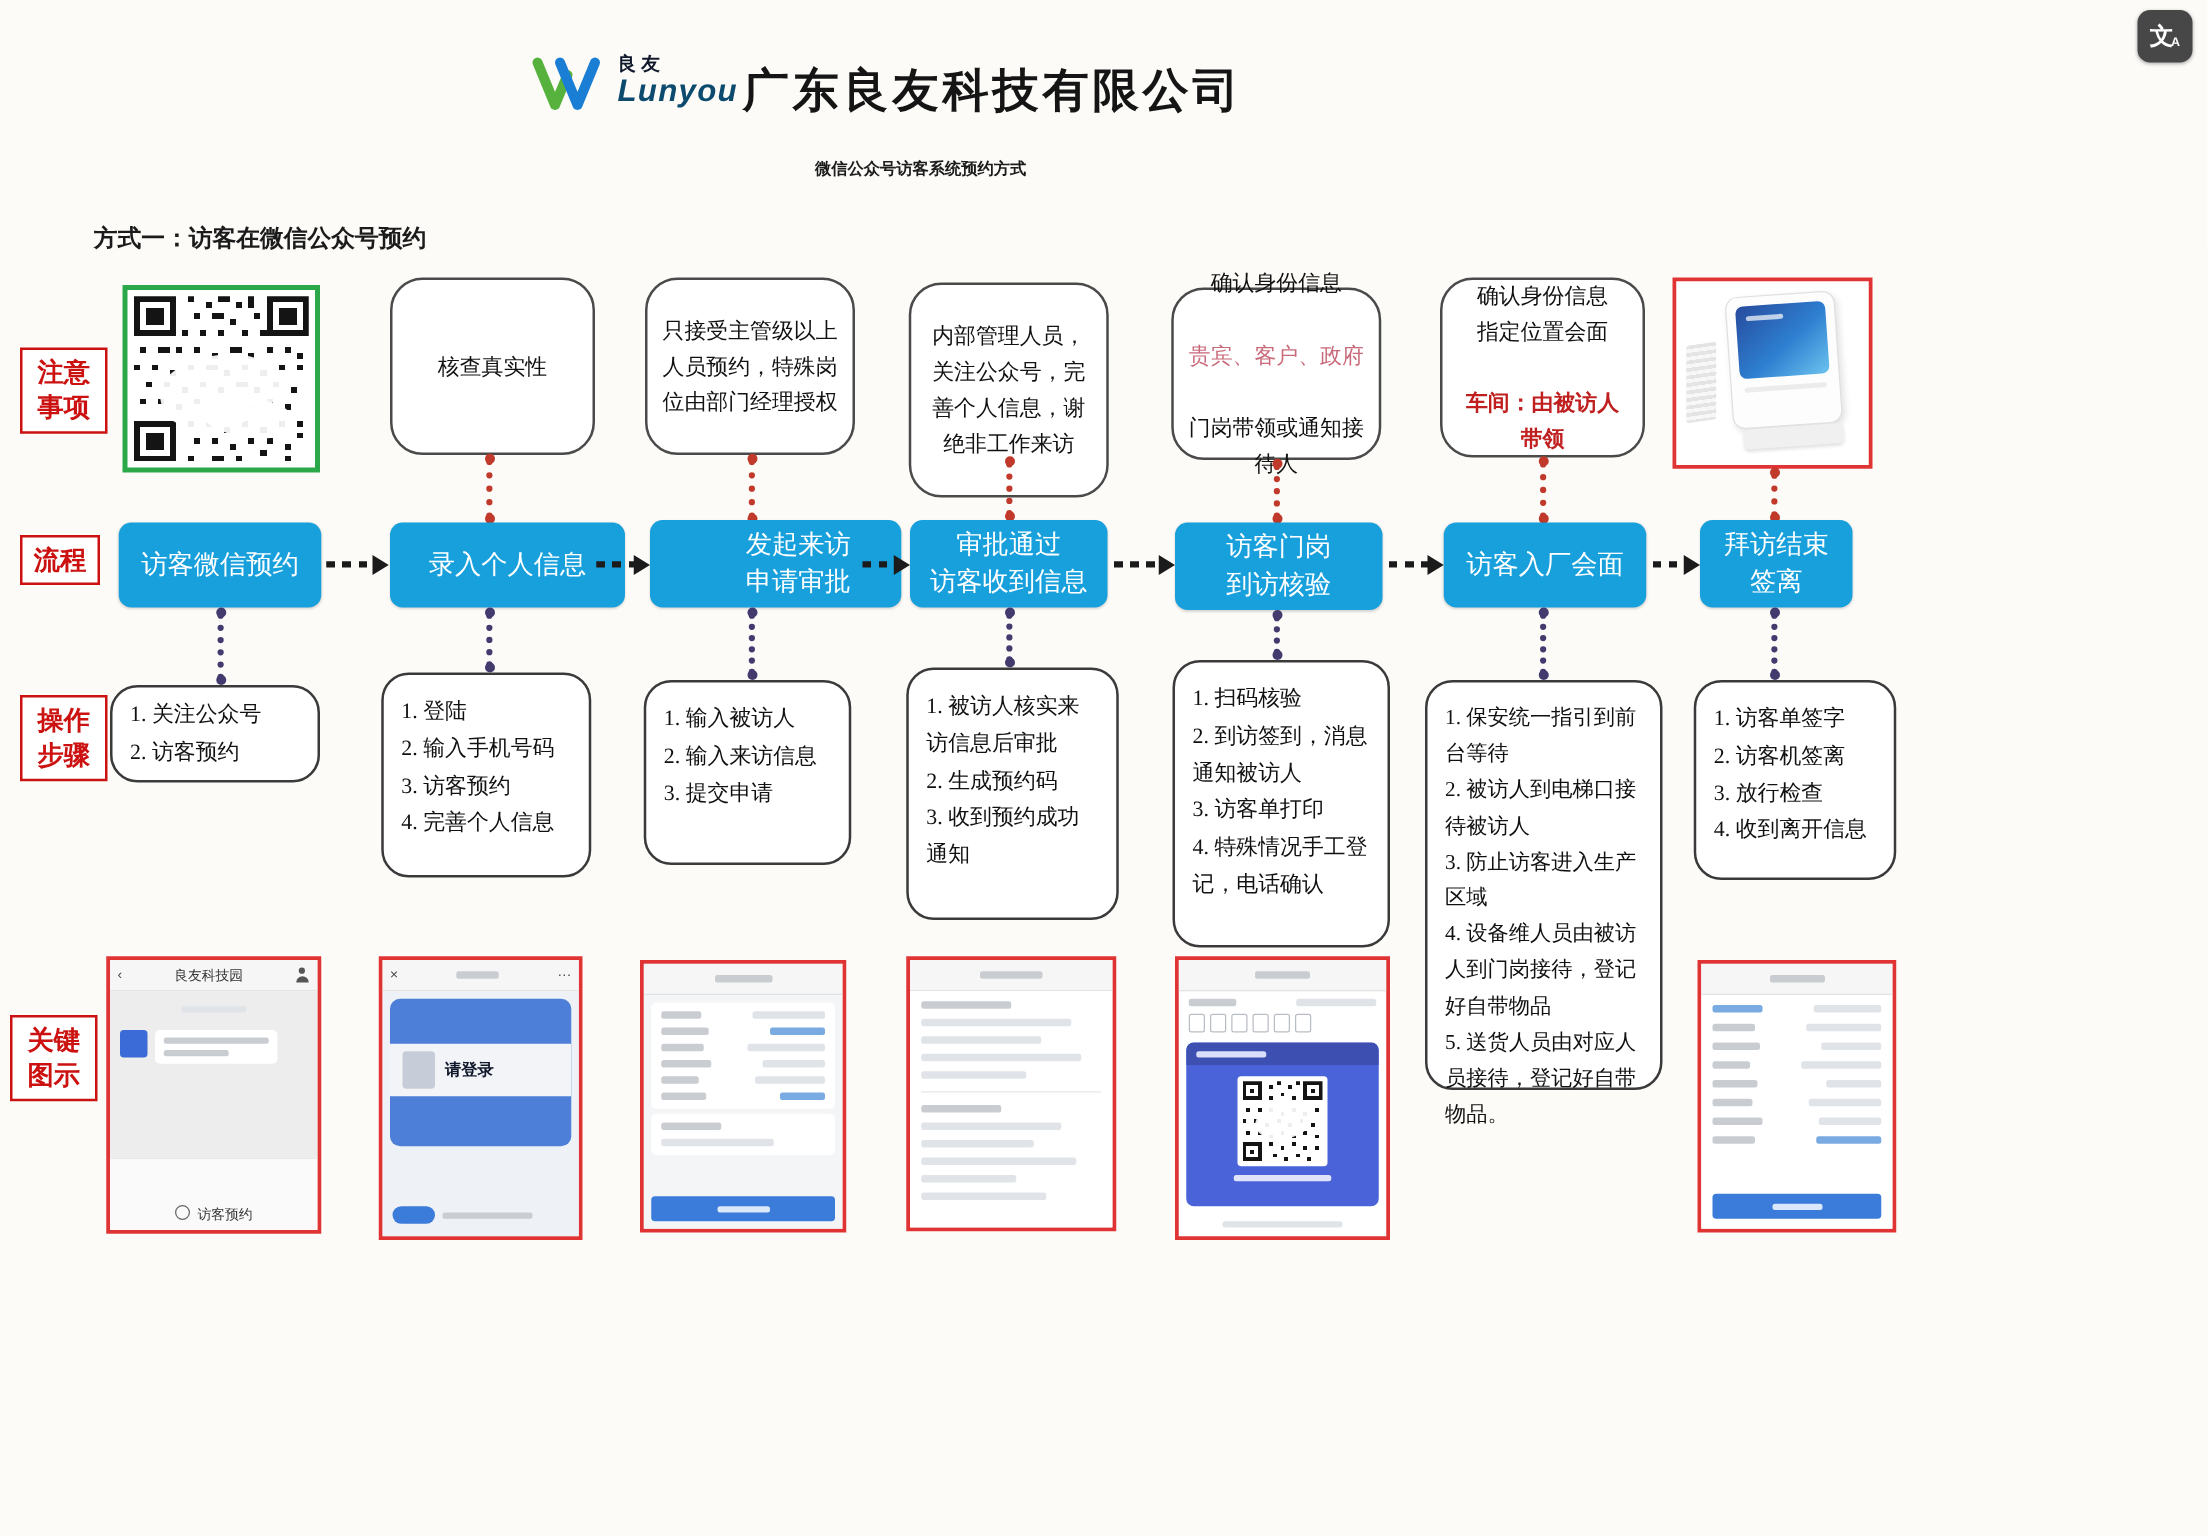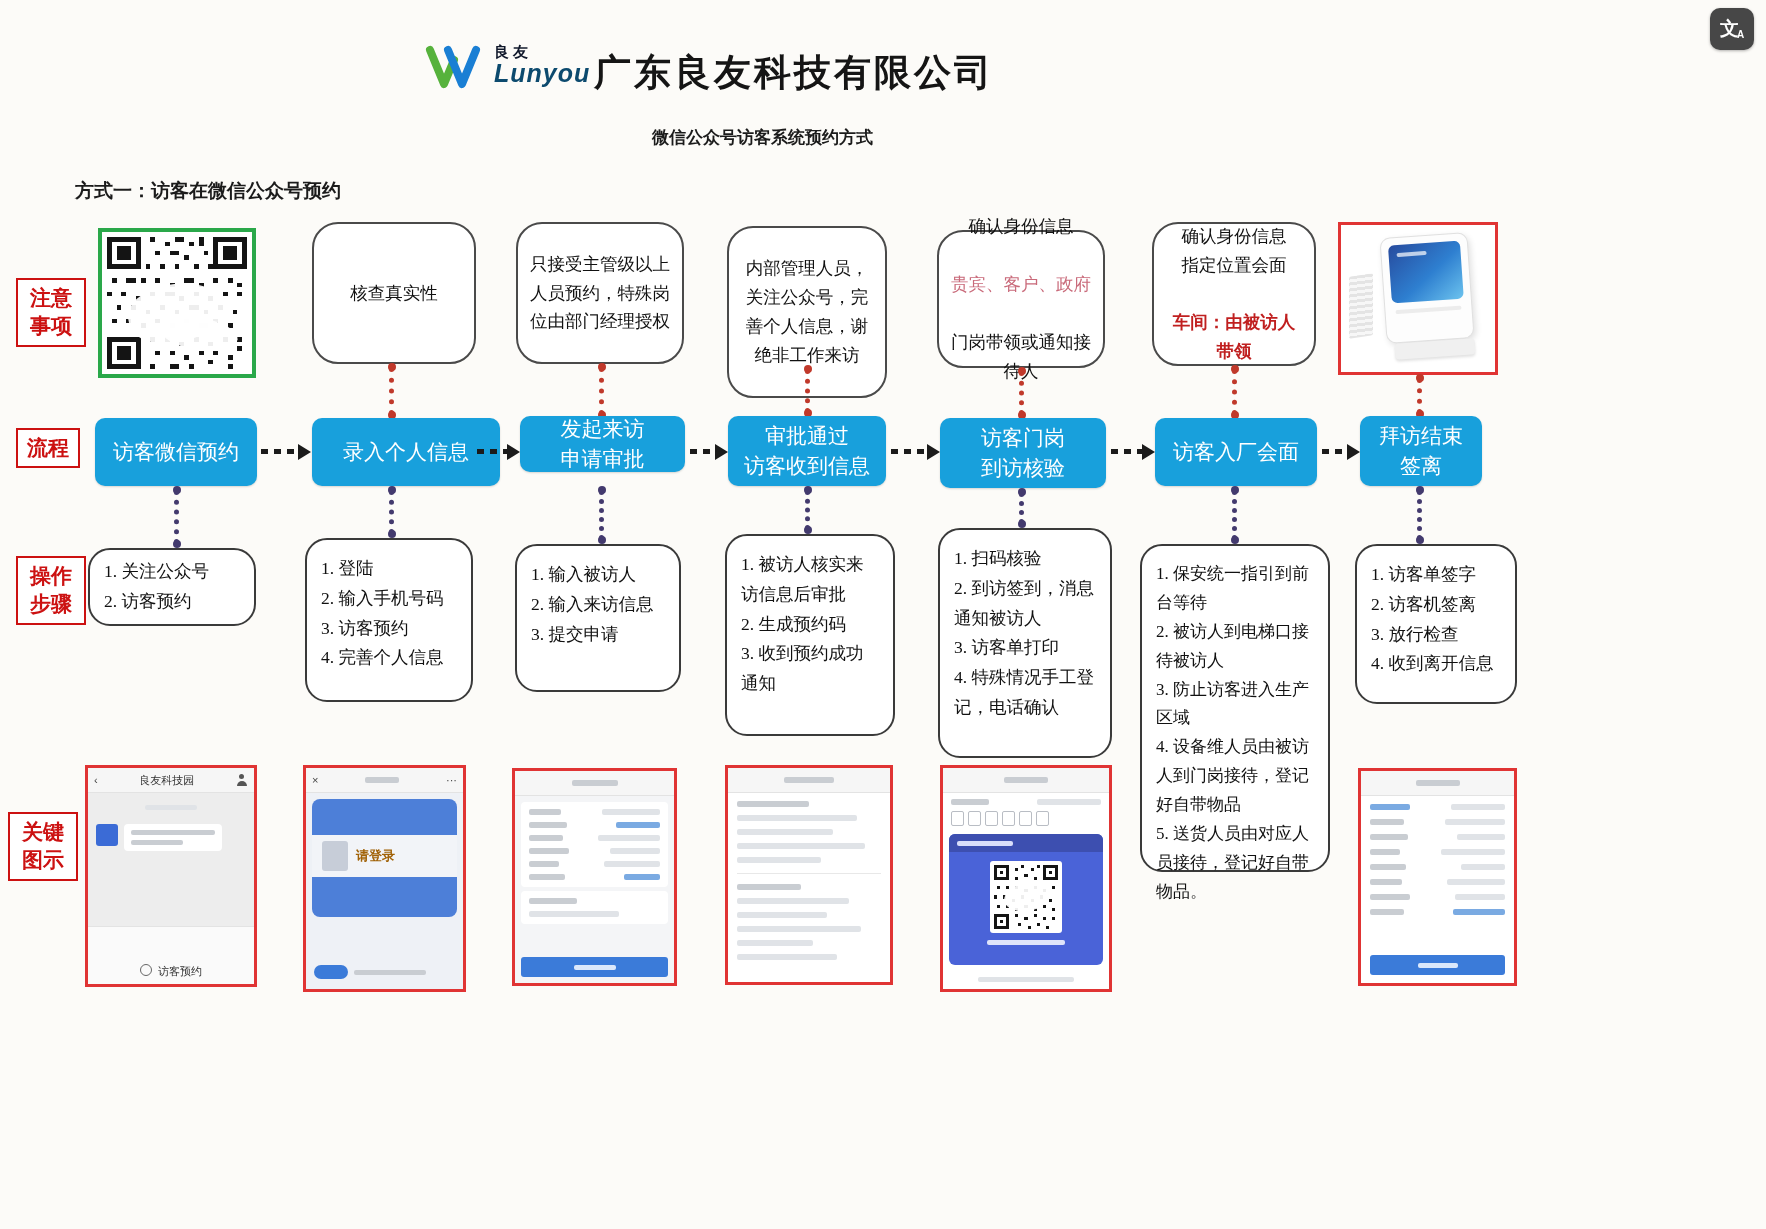--- a/index.html
+++ b/index.html
@@ -4,21 +4,21 @@
 <style>
   html,body{margin:0;padding:0;background:#fff;}
   .canvas{position:relative;width:1766px;height:1229px;background:#fcfbf8;font-family:"Liberation Sans",sans-serif;overflow:hidden;}
 
   
   .company{position:absolute;left:594px;top:48px;font-size:37px;font-weight:bold;color:#151515;letter-spacing:3px;}
   .logo{position:absolute;left:424px;top:44px;display:flex;align-items:flex-start;gap:4px;}
   .logo-text{display:flex;flex-direction:column;line-height:1;}
   .logo-cn{font-size:15px;font-weight:bold;color:#0f172a;letter-spacing:4px;margin-bottom:2px;}
   .logo-en{font-size:25px;font-weight:bold;font-style:italic;color:#0c4a6e;letter-spacing:1px;}
-  .subtitle{position:absolute;left:652px;top:126px;font-size:17px;font-weight:bold;color:#1b1b1b;}
+  .subtitle{position:absolute;left:652px;top:126px;font-size:13px;font-weight:bold;color:#1b1b1b;}
   .section-title{position:absolute;left:75px;top:178px;font-size:19px;font-weight:bold;color:#1b1b1b;}
 
   
   .translate-btn{position:absolute;right:12px;top:8px;width:44px;height:42px;background:#474747;border-radius:10px;display:flex;align-items:center;justify-content:center;color:#fff;box-shadow:0 1px 3px rgba(0,0,0,.3);}
   .translate-btn .zi{font-size:19px;font-weight:bold;}
   .translate-btn .ta{font-size:10px;font-weight:bold;margin:10px 0 0 -2px;}
 
   
   .red-label{position:absolute;border:2px solid #cc1111;color:#cc1111;font-weight:bold;font-size:21px;line-height:1.35;text-align:center;white-space:pre-line;padding:4px 2px;background:#fff;font-family:"Liberation Serif",serif;}
 
@@ -74,21 +74,21 @@
   .chat-foot{flex:0 0 auto;height:52px;background:#fafafa;border-top:1px solid #e3e3e3;display:flex;flex-direction:column;justify-content:flex-end;align-items:center;padding-bottom:5px;}
   .foot-row{display:flex;align-items:flex-start;gap:6px;font-size:11px;color:#333;}
   .circle-ico{width:12px;height:12px;border:1.5px solid #666;border-radius:50%;box-sizing:border-box;}
   .p-ico{position:relative;width:12px;height:12px;display:inline-block;}
   .p-head{position:absolute;left:3.5px;top:0;width:5px;height:5px;border-radius:50%;background:#555;}
   .p-body{position:absolute;left:1px;bottom:0;width:10px;height:5px;border-radius:5px 5px 0 0;background:#555;}
   .login-body{flex:1;background:#eef1f6;padding:6px;position:relative;}
   .login-panel{height:118px;background:#4d7fd8;border-radius:8px;position:relative;overflow:hidden;}
   .login-band{position:absolute;left:0;right:0;top:36px;height:42px;background:#f2f4f8;display:flex;align-items:center;gap:8px;padding:0 10px;}
   .login-avatar{width:26px;height:30px;background:#c7cdd8;border-radius:3px;flex:0 0 auto;}
-  .login-label{font-size:13px;color:#a16207;font-weight:bold;}
+  .login-label{font-size:13px;color:#0f172a;font-weight:bold;}
   .toast-row{position:absolute;left:8px;bottom:10px;display:flex;align-items:center;gap:6px;}
   .pill{width:34px;height:14px;background:#3b7bd9;border-radius:7px;}
   .form-body{flex:1;background:#f4f5f7;padding:6px;display:flex;flex-direction:column;gap:4px;}
   .card{background:#fff;border-radius:4px;padding:7px 8px;display:flex;flex-direction:column;gap:7px;}
   .frow{display:flex;align-items:center;}
   .frow .v{margin-left:auto;}
   .btnblue{height:20px;background:#3b7bd9;border-radius:3px;margin-top:auto;display:flex;align-items:center;justify-content:center;flex:0 0 auto;}
   .list-body{flex:1;background:#fff;padding:8px 9px;display:flex;flex-direction:column;gap:8px;}
   .divider{height:1px;background:#e8e8e8;margin:2px 0;}
   .qrshot-top{padding:6px 8px;display:flex;flex-direction:column;gap:6px;flex:0 0 auto;}
@@ -249,21 +249,21 @@
 
   <div class="vconn red" style="left:389px;top:367px;height:48px;"></div>
   <div class="vconn red" style="left:599px;top:367px;height:48px;"></div>
   <div class="vconn red" style="left:805px;top:369px;height:44px;"></div>
   <div class="vconn red" style="left:1019px;top:371px;height:44px;"></div>
   <div class="vconn red" style="left:1232px;top:369px;height:46px;"></div>
   <div class="vconn red" style="left:1417px;top:378px;height:36px;"></div>
 
   <div class="flow-box" style="left:95px;top:418px;width:162px;height:68px;">访客微信预约</div>
   <div class="flow-box" style="left:312px;top:418px;width:188px;height:68px;">录入个人信息</div>
-  <div class="flow-box" style="left:520px;top:416px;width:165px;height:56px;">发起来访
+  <div class="flow-box" style="left:520px;top:416px;width:165px;height:70px;padding-left:36px;">发起来访
 申请审批</div>
   <div class="flow-box" style="left:728px;top:416px;width:158px;height:70px;">审批通过
 访客收到信息</div>
   <div class="flow-box" style="left:940px;top:418px;width:166px;height:70px;">访客门岗
 到访核验</div>
   <div class="flow-box" style="left:1155px;top:418px;width:162px;height:68px;">访客入厂会面</div>
   <div class="flow-box" style="left:1360px;top:416px;width:122px;height:70px;">拜访结束
 签离</div>
 
   <div class="harrow" style="left:261px;top:449px;width:38px;"></div>

